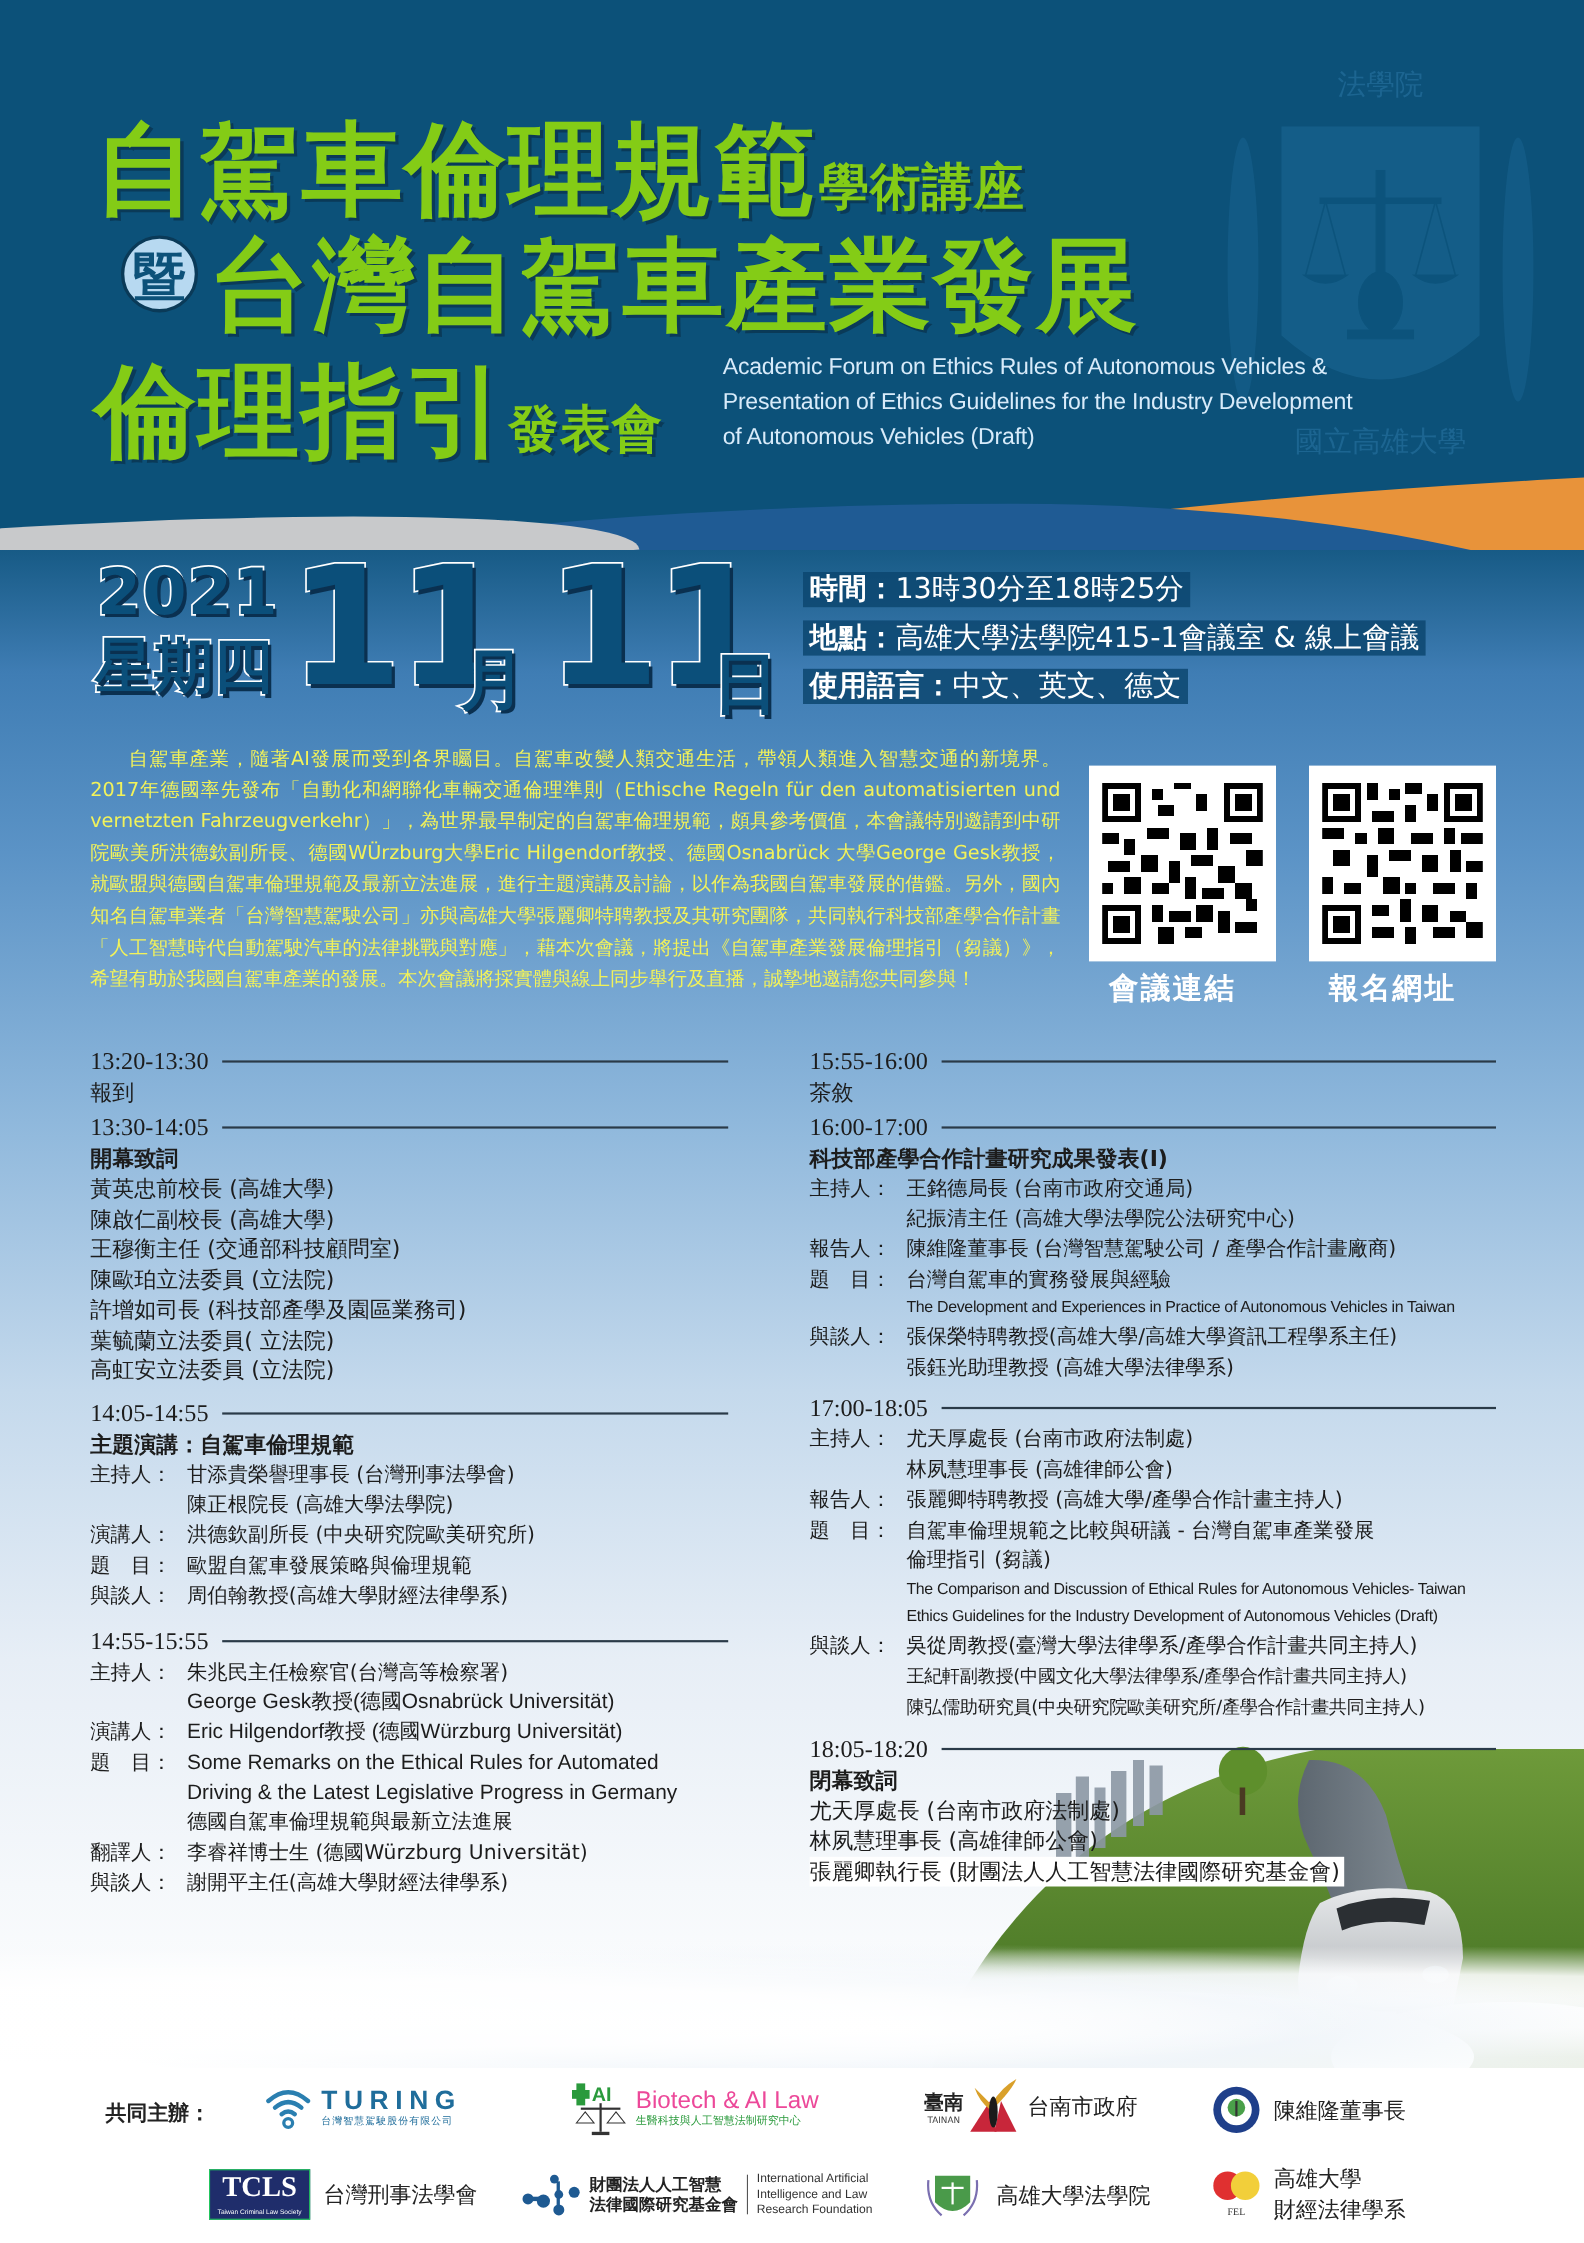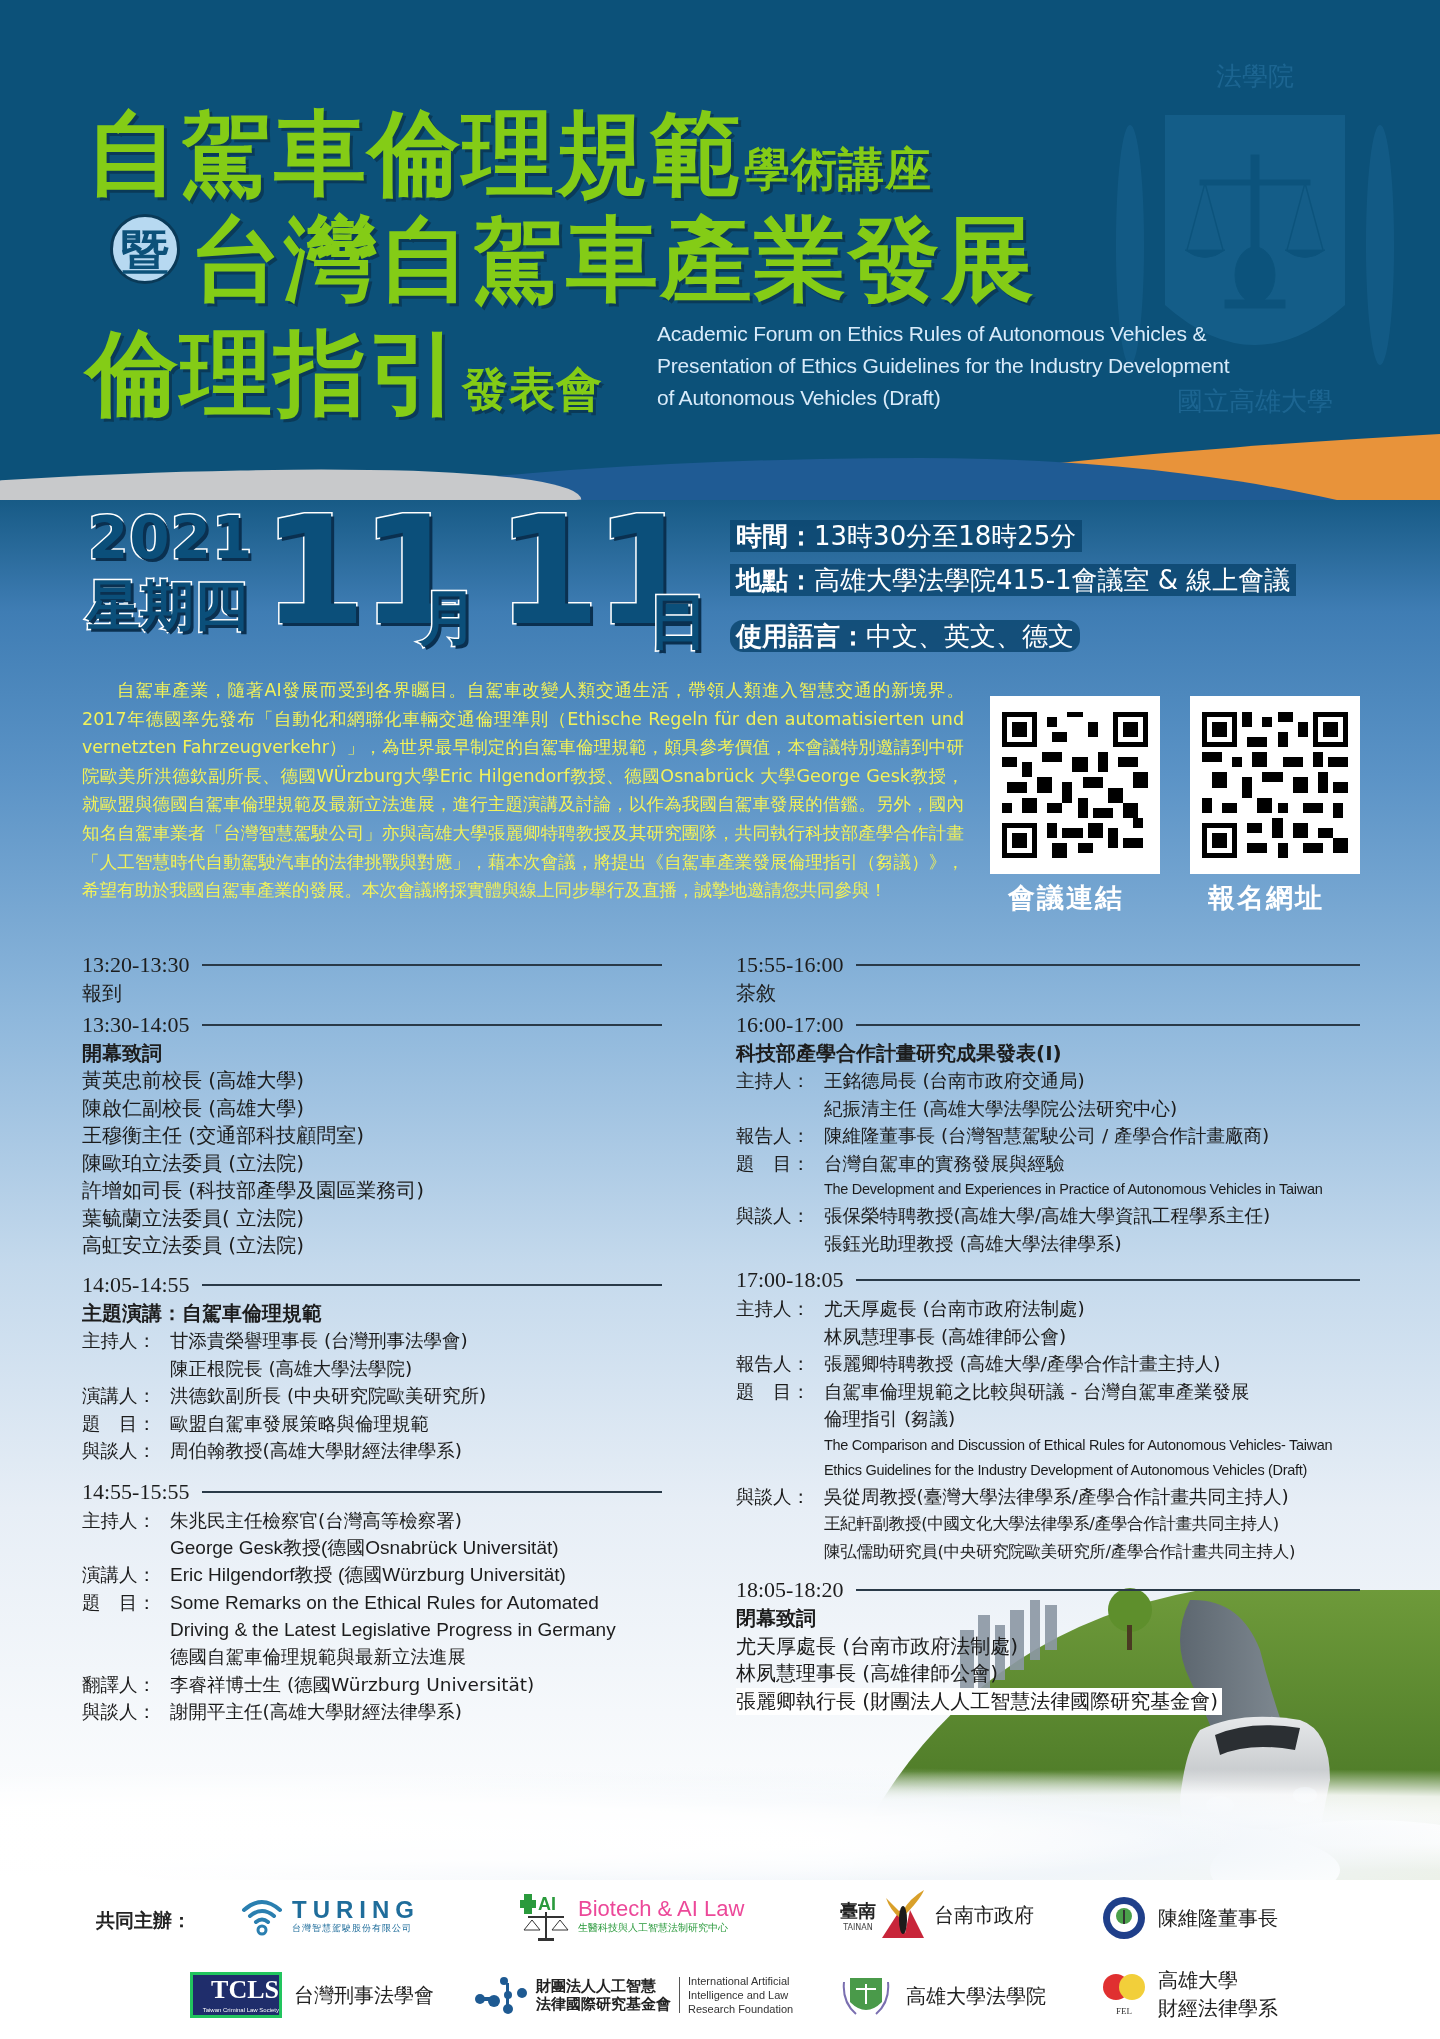--- a/index.html
+++ b/index.html
@@ -77,21 +77,21 @@
   .day-unit { left: 648px; top: 92px; }
 
   .info-row {
     position: absolute; left: 730px; color: #ffffff; font-size: 26px;
     background: rgba(12, 70, 112, 0.85); padding: 0 6px; line-height: 32px;
     white-space: nowrap;
   }
   .info-row .lbl { font-weight: bold; }
   .info-1 { top: 30px; }
   .info-2 { top: 74px; }
-  .info-3 { top: 130px; border-radius: 13px; }
+  .info-3 { top: 118px; }
 
   
   .intro {
     position: absolute; left: 82px; top: 676px; width: 882px;
     color: #f2f25a; font-size: 17.5px; line-height: 28.6px;
     font-family: "DejaVu Sans", sans-serif;
     text-align: justify; text-indent: 2em;
   }
   .qr-wrap { position: absolute; top: 696px; width: 152px; }
   .qr-1 { left: 990px; }
@@ -137,23 +137,23 @@
   
   .sponsors { position: absolute; left: 0; top: 1880px; width: 1440px; height: 159px; background: #ffffff; }
   .sp-label { position: absolute; left: 96px; top: 28px; font-size: 19px; font-weight: bold; color: #222; }
   .sp { position: absolute; display: flex; align-items: center; }
   .sp-name { font-size: 20px; color: #222; white-space: nowrap; }
   .turing-text { font-family: "Liberation Sans", sans-serif; font-weight: bold; color: #1f6d9b; font-size: 24px; letter-spacing: 6px; line-height: 24px; }
   .turing-sub { font-size: 9px; color: #1f6d9b; letter-spacing: 1px; }
   .bio-text { font-family: "Liberation Sans", sans-serif; color: #ec4899; font-size: 22px; line-height: 24px; }
   .bio-sub { font-size: 10px; color: #2a9a3c; }
   .tcls {
-    width: 92px; height: 46px; background: #1f2d6b; color: #fff; text-align: right;
+    width: 92px; height: 46px; background: #1f2d6b; color: #fff; text-align: center;
     font-family: "Liberation Serif", serif; font-weight: bold; font-size: 26px; line-height: 30px;
-    border: 3px solid #22c55e; position: relative;
+    border: 1px solid #22c55e; position: relative;
   }
   .tcls small { position: absolute; left: 0; bottom: 1px; width: 100%; font-size: 6px; line-height: 8px; font-weight: normal; font-family: "Liberation Sans", sans-serif; }
   .aif-cn { font-size: 15px; line-height: 18px; color: #222; font-weight: bold; padding-right: 8px; border-right: 1px solid #555; }
   .aif-en { font-family: "Liberation Sans", sans-serif; font-size: 11px; line-height: 14px; color: #333; padding-left: 8px; }
 </style>
 </head>
 <body>
 
 <div class="header">
   <svg class="emblem" viewBox="0 0 300 380">

